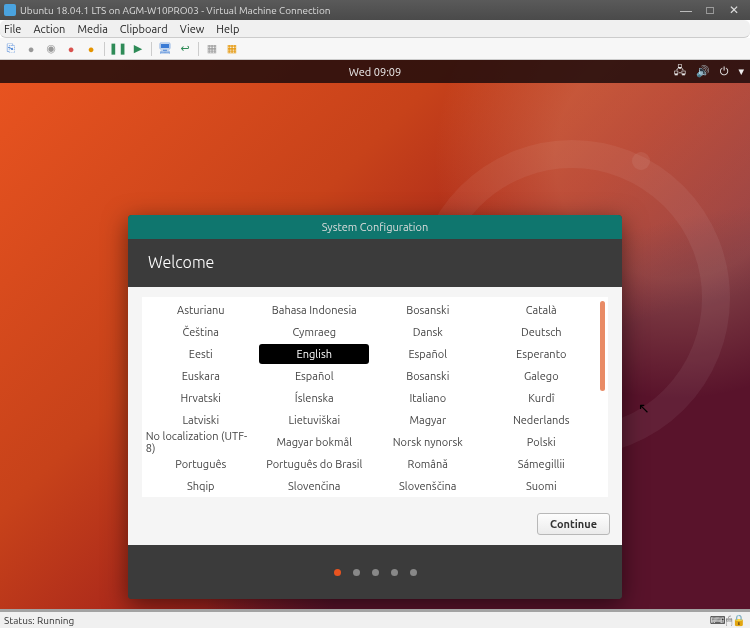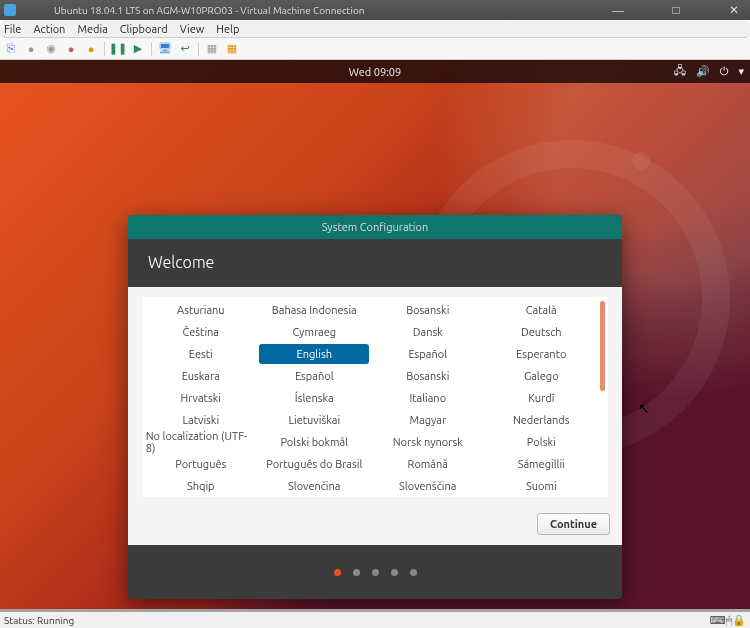--- a/index.html
+++ b/index.html
@@ -1,19 +1,19 @@
 <!DOCTYPE html>
 <html><head>
 <meta charset="utf-8">
 <style>
   * { box-sizing: border-box; margin: 0; padding: 0; font-family: "Segoe UI", Ubuntu, sans-serif; }
   body { width: 750px; height: 628px; background: #fff; overflow: hidden; position: relative; }
 
   
-  .titlebar { height: 20px; background: linear-gradient(#5a5a5a,#4a4a4a); color: #ddd; display: flex; align-items: center; font-size: 10px; padding: 0 4px; gap: 34px; }
+  .titlebar { height: 20px; background: linear-gradient(#5a5a5a,#4a4a4a); color: #ddd; display: flex; align-items: center; font-size: 10px; padding: 0 4px; }
   .titlebar .ico { width: 12px; height: 12px; background: #4aa3df; margin-right: 4px; border-radius: 2px; }
   .titlebar .spacer { flex: 1; }
   .titlebar .winbtn { width: 24px; text-align: center; font-size: 12px; color: #ddd; cursor: default; }
 
   
   .menubar { height: 18px; background: #f0f0f0; display: flex; align-items: center; font-size: 11px; color: #222; padding: 0 4px; gap: 12px; border-bottom: 1px solid #ccc; border-radius: 6px; }
 
   
   .toolbar { height: 22px; background: #f7f7f7; display: flex; align-items: center; padding: 0 4px; gap: 6px; border-bottom: 1px solid #ccc; }
   .toolbar .tb { width: 14px; height: 14px; display: inline-flex; align-items: center; justify-content: center; font-size: 11px; }
@@ -35,21 +35,21 @@
 
   
   .dialog { position: absolute; left: 128px; top: 155px; width: 494px; background: #3b3b3b; color: #eee; box-shadow: 0 6px 24px rgba(0,0,0,0.5); border-radius: 4px; overflow: hidden; z-index: 3; }
   .dlg-titlebar { height: 24px; background: #0f766e; color: #ddd; font-size: 11px; display: flex; align-items: center; justify-content: center; }
   .dlg-head { padding: 14px 20px 16px; font-size: 16px; font-weight: 300; color: #fff; }
   .dlg-body { background: #f5f5f5; color: #333; margin: 0; }
   .lang-wrap { padding: 10px 14px; }
   .lang-scroll { height: 200px; overflow: hidden; border: 2px solid #fff; background:#fff; position: relative; display: flex; }
   .lang-grid { flex: 1; display: grid; grid-template-columns: repeat(4, 1fr); grid-auto-rows: 22px; align-items: center; justify-items: center; font-size: 11px; color: #444; }
   .lang-item { width: 110px; height: 20px; display: flex; align-items: center; justify-content: center; border-radius: 3px; cursor: default; }
-  .lang-item.sel { background: #0369a1; color: #fff; }
+  .lang-item.sel { background: #000000; color: #fff; }
   .scroll-track { width: 8px; background: transparent; position: relative; }
   .scroll-thumb { position: absolute; right: 1px; top: 2px; width: 5px; height: 90px; background: #e98b66; border-radius: 3px; }
   .dlg-actions { display: flex; justify-content: flex-end; padding: 6px 12px 10px; }
   .btn { font-size: 11px; padding: 4px 12px; background: linear-gradient(#fdfdfd,#ebebeb); border: 1px solid #b8b8b8; border-radius: 3px; color: #333; font-weight: bold; }
   .dlg-foot { height: 54px; background: #3b3b3b; display: flex; align-items: center; justify-content: center; gap: 12px; }
   .dot { width: 7px; height: 7px; border-radius: 50%; background: #888; }
   .dot.active { background: #e95420; }
 
   
   .cursor { position: absolute; left: 638px; top: 340px; font-size: 14px; color: #000; z-index: 5; }
@@ -136,21 +136,21 @@
               <div class="lang-item">Galego</div>
               <div class="lang-item">Hrvatski</div>
               <div class="lang-item">Íslenska</div>
               <div class="lang-item">Italiano</div>
               <div class="lang-item">Kurdî</div>
               <div class="lang-item">Latviski</div>
               <div class="lang-item">Lietuviškai</div>
               <div class="lang-item">Magyar</div>
               <div class="lang-item">Nederlands</div>
               <div class="lang-item">No localization (UTF-8)</div>
-              <div class="lang-item">Polski bokmål</div>
+              <div class="lang-item">Magyar bokmål</div>
               <div class="lang-item">Norsk nynorsk</div>
               <div class="lang-item">Polski</div>
               <div class="lang-item">Português</div>
               <div class="lang-item">Português do Brasil</div>
               <div class="lang-item">Română</div>
               <div class="lang-item">Sámegillii</div>
               <div class="lang-item">Shqip</div>
               <div class="lang-item">Slovenčina</div>
               <div class="lang-item">Slovenščina</div>
               <div class="lang-item">Suomi</div>

